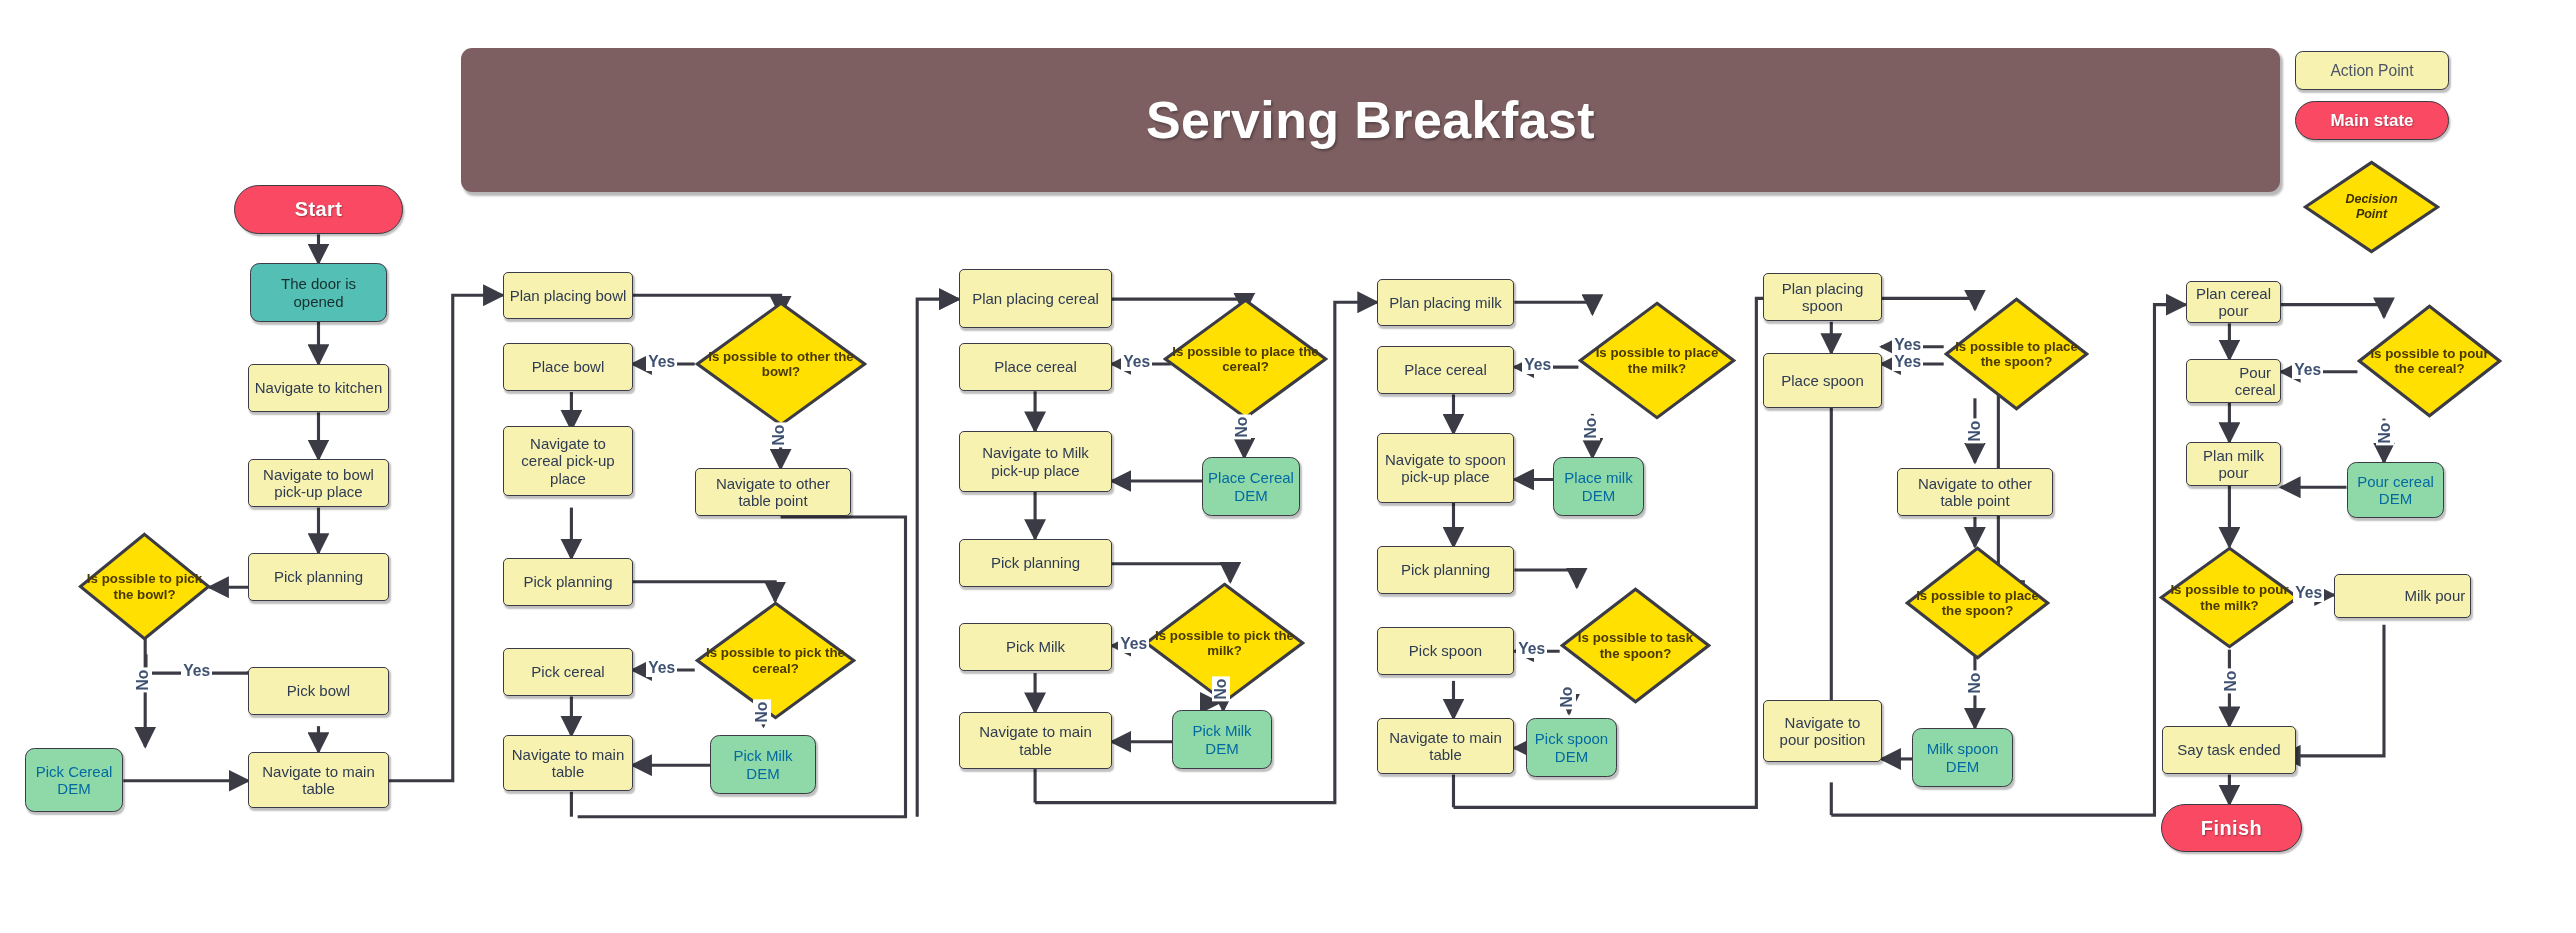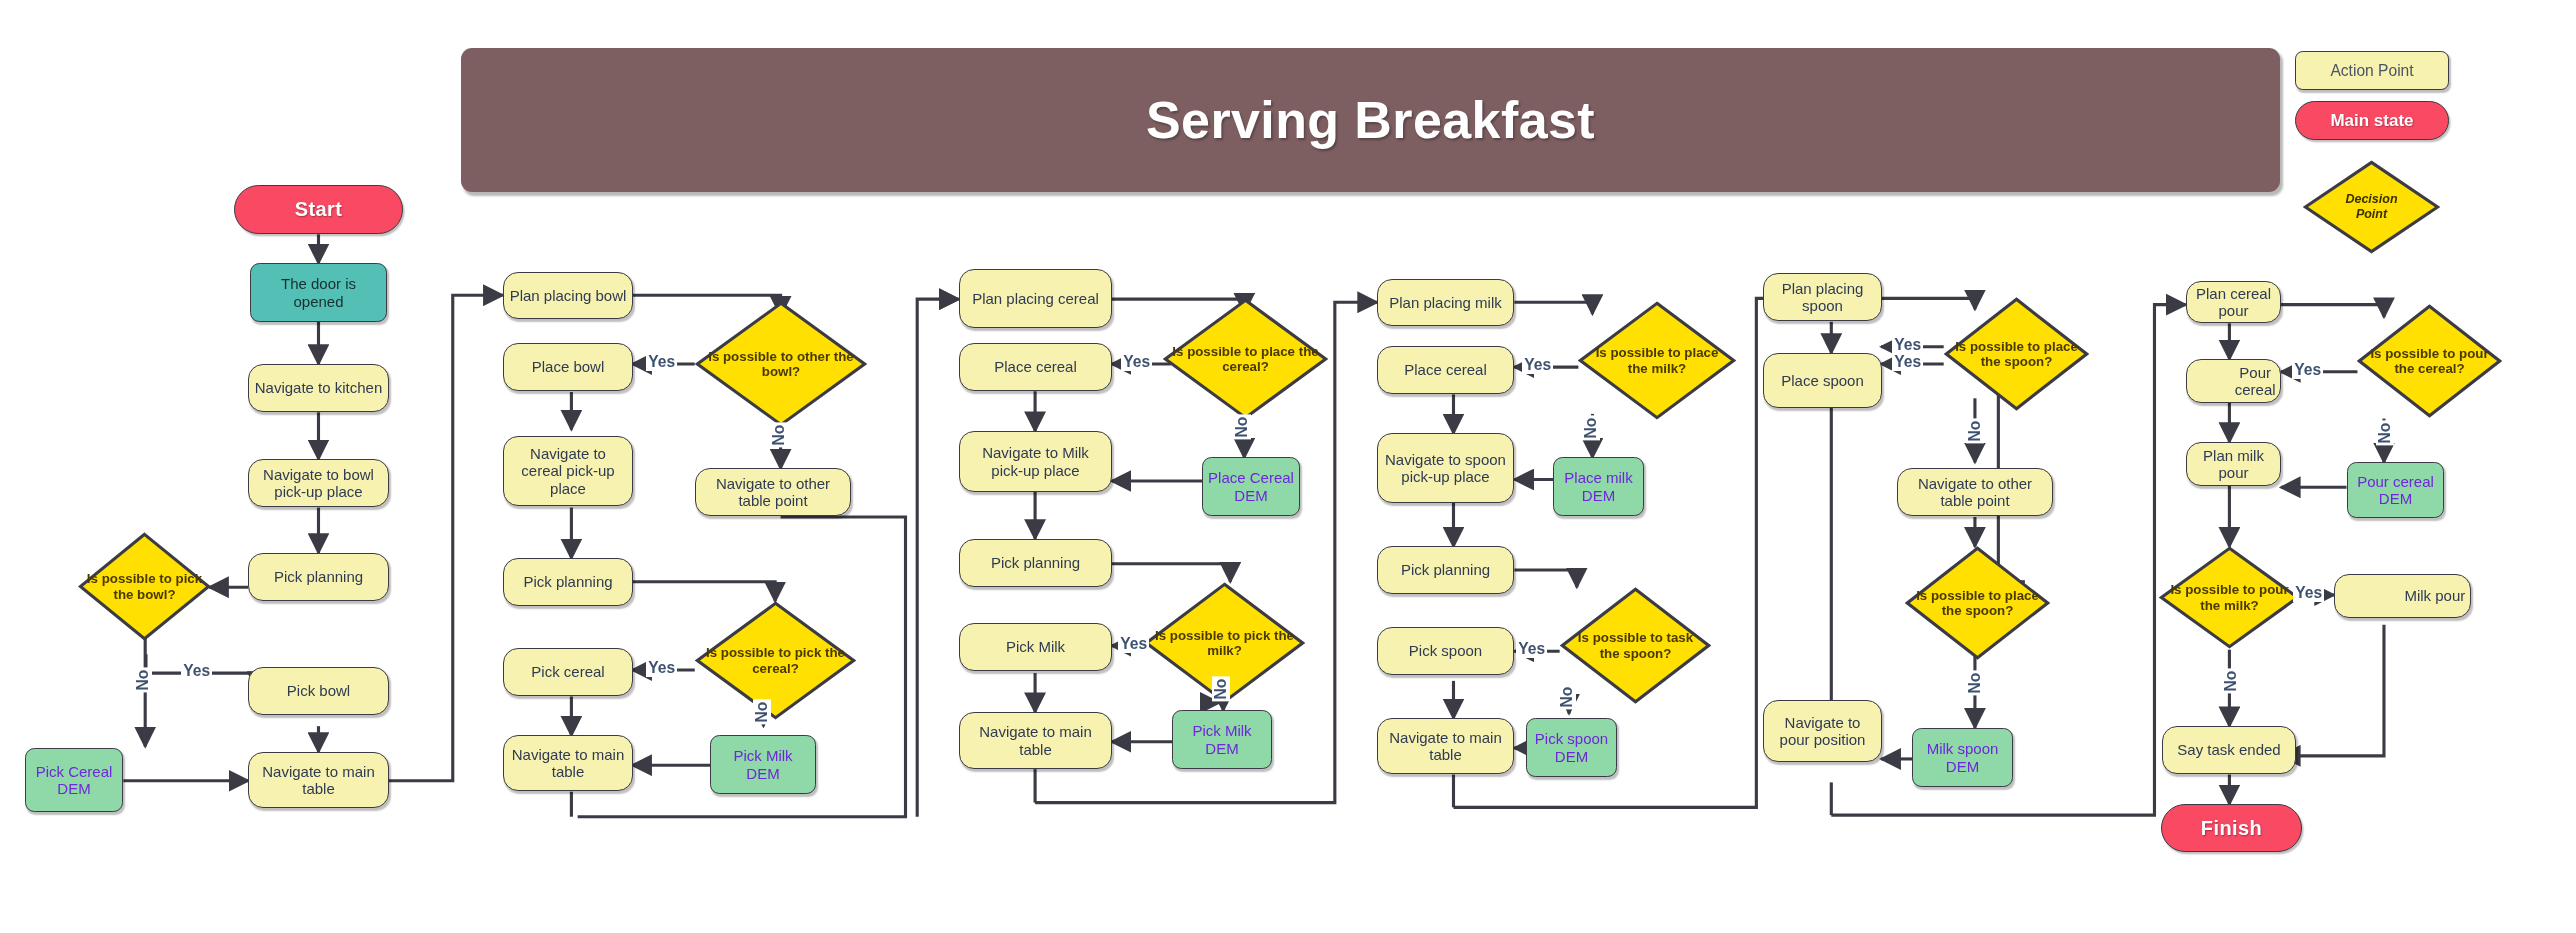--- a/index.html
+++ b/index.html
@@ -31,22 +31,22 @@
   svg.edges{position:absolute;left:0;top:0;width:2576px;height:934px;overflow:visible;}
 
   .node{
     position:absolute;box-sizing:border-box;
     display:flex;align-items:center;justify-content:center;
     text-align:center;line-height:1.15;
     border:1.6px solid #3b3b45;
     box-shadow:1.6px 2.3px 1.6px rgba(0,0,0,0.25);
     padding:2.3px 4.7px;
   }
-  .action{background:#f7f2b0;border-radius:15px;color:#2f3b52;font-size:15px;}
-  .dem{background:#8fd9a8;border-radius:9.4px;color:#6d28d9;font-size:15px;}
+  .action{background:#f7f2b0;border-radius:5px;color:#2f3b52;font-size:15px;}
+  .dem{background:#8fd9a8;border-radius:9.4px;color:#0369a1;font-size:15px;}
   .state{background:#53bfb5;border-radius:9.4px;color:#17302f;font-size:15px;}
   .terminal{
     background:#f94963;border-radius:31px;color:#ffffff;
     font-weight:bold;font-size:20px;letter-spacing:0.4px;
     text-shadow:0.8px 0.8px 1.6px rgba(0,0,0,.35);
   }
   .decision{
     border:none;box-shadow:none;background:transparent;padding:0;
   }
   .decision .dshape{
@@ -271,21 +271,21 @@
       <polygon points="110,3 217,81 110,159 3,81" fill="#FFE000" stroke="#3b3b45" stroke-width="4"></polygon>
     </svg>
     <div class="dtext">Is possible to other the bowl?</div>
   </div>
   <div class="node action" style="left:503px;top:343px;width:130px;height:48px;">
     <span>Place bowl</span>
   </div>
   <div class="node action" style="left:695px;top:468px;width:156px;height:48px;">
     <span>Navigate to other table point</span>
   </div>
-  <div class="node action" style="left:503px;top:436px;width:130px;height:70px;">
+  <div class="node action" style="left:503px;top:426px;width:130px;height:70px;">
     <span>Navigate to cereal pick-up place</span>
   </div>
   <div class="node action" style="left:503px;top:558px;width:130px;height:48px;">
     <span>Pick planning</span>
   </div>
   <div class="node decision" style="left:695px;top:601px;width:161px;height:119px;">
     <svg class="dshape" viewBox="0 0 206 152" preserveAspectRatio="none">
       <polygon points="103,3 203,76 103,149 3,76" fill="#FFE000" stroke="#3b3b45" stroke-width="4"></polygon>
     </svg>
     <div class="dtext">Is possible to pick the cereal?</div>

